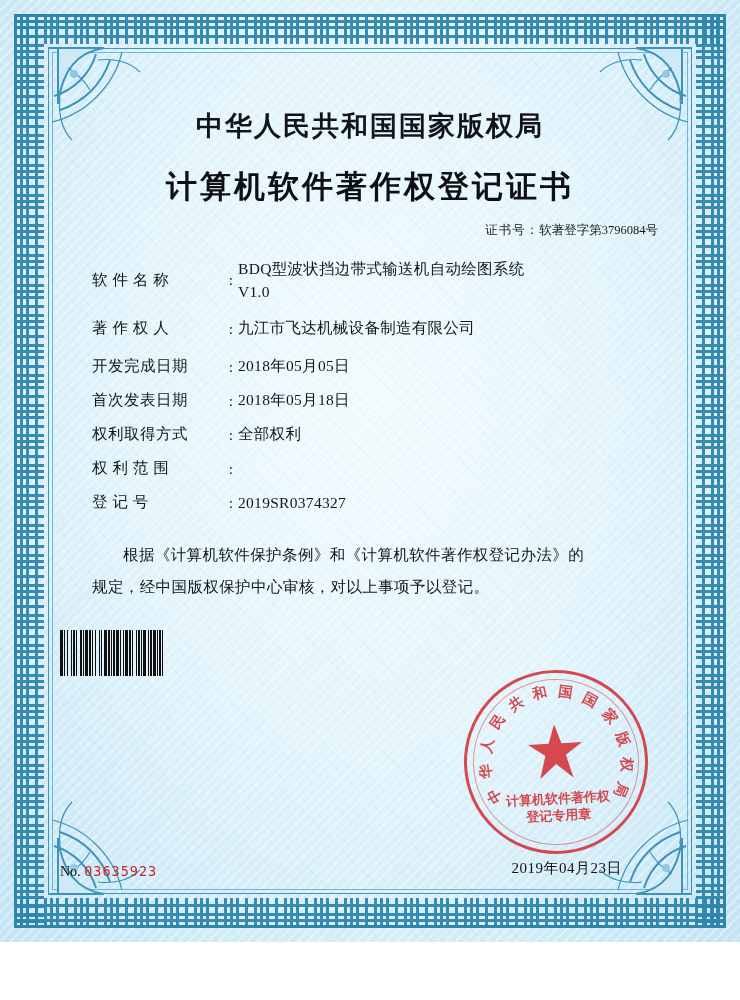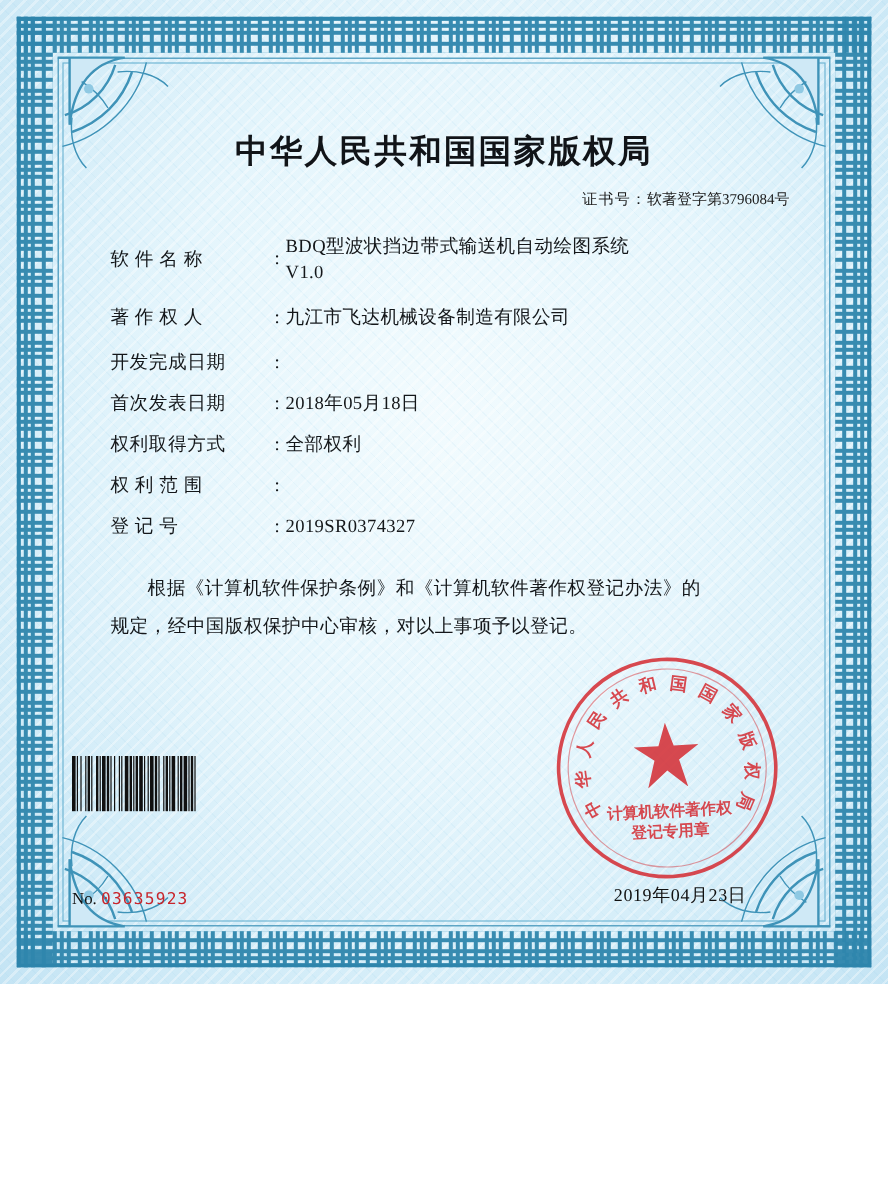--- a/index.html
+++ b/index.html
@@ -11,21 +11,21 @@
     width: 740px;
     height: 1000px;
     font-family: "Liberation Serif", serif;
     overflow: hidden;
   }
 
   
   .cert-page {
     position: relative;
     width: 740px;
-    height: 820px;
+    height: 942px;
     background:
       radial-gradient(ellipse at 50% 42%, #f2fbfe 0%, #e4f5fc 45%, #d2ecf8 75%, #c4e4f4 100%);
     box-sizing: border-box;
   }
 
   
   .paper-texture {
     position: absolute;
     inset: 0;
     background-image:
@@ -360,20 +360,21 @@
         <circle cx="30" cy="30" r="4" fill="#8fc9e3" stroke="none"></circle>
         <path d="M54 16 C70 14 86 18 96 28" stroke-width="1.2"></path>
         <path d="M16 54 C14 70 18 86 28 96" stroke-width="1.2"></path>
       </g>
     </svg>
   </div>
 
   <div class="content">
 
     <div class="title-org">中华人民共和国国家版权局</div>
+    <div class="title-main">计算机软件著作权登记证书</div>
 
     <div class="cert-no-line">
       <span class="label">证书号：</span><span class="value">软著登字第3796084号</span>
     </div>
 
     <div class="fields">
 
       <div class="field-row">
         <div class="field-label">软 件 名 称</div>
         <div class="field-colon">:</div>
@@ -385,20 +386,21 @@
 
       <div class="field-row">
         <div class="field-label">著 作 权 人</div>
         <div class="field-colon">:</div>
         <div class="field-value">九江市飞达机械设备制造有限公司</div>
       </div>
 
       <div class="field-row tight">
         <div class="field-label">开发完成日期</div>
         <div class="field-colon">:</div>
+        <div class="field-value">2018年05月05日</div>
       </div>
 
       <div class="field-row tight">
         <div class="field-label">首次发表日期</div>
         <div class="field-colon">:</div>
         <div class="field-value">2018年05月18日</div>
       </div>
 
       <div class="field-row tight">
         <div class="field-label">权利取得方式</div>

